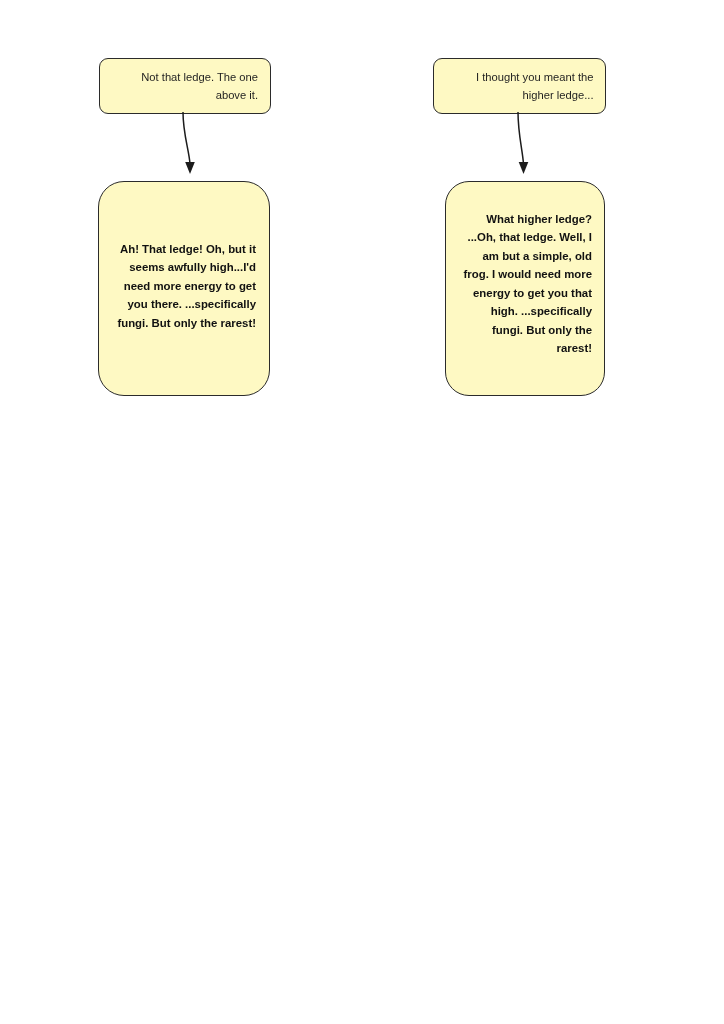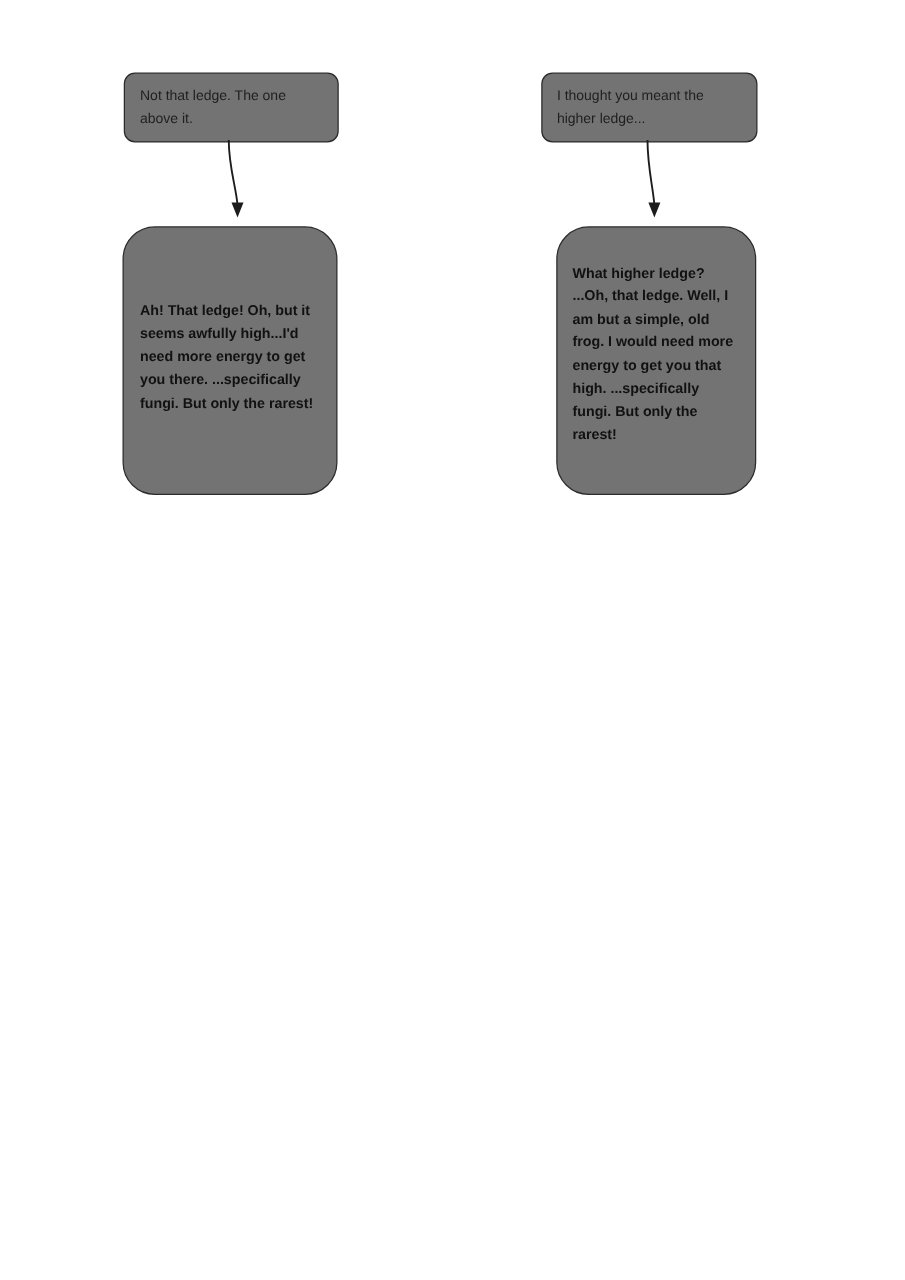--- a/index.html
+++ b/index.html
@@ -17,25 +17,25 @@
   }
   #diagram-canvas {
     position: absolute;
     inset: 0;
     width: 724px;
     height: 1024px;
   }
   .node {
     position: absolute;
     box-sizing: border-box;
-    background: #737373;
+    background: #fef9c3;
     border: 1.3px solid #2b2b2b;
     display: flex;
     justify-content: center;
-    text-align: left;
+    text-align: right;
   }
   .node-prompt {
     border-radius: 9px;
     align-items: center;
   }
   .node-prompt .node-text {
     font-size: 11.2px;
     font-weight: 400;
     line-height: 1.62;
     color: #1f1f1f;
@@ -73,20 +73,21 @@
   #node-prompt-right {
     left: 433px; top: 58px;
     width: 173px; height: 56px;
   }
   #node-prompt-right .node-text { width: 148px; }
 
   #node-response-right {
     left: 445px; top: 181px;
     width: 160px; height: 215px;
     padding-top: 28px;
+    border-radius: 24px;
   }
   #node-response-right .node-text { width: 134px; }
 
   .connector { position: absolute; overflow: visible; }
   #connector-left  { left: 160px; top: 112px; width: 60px; height: 66px; }
   #connector-right { left: 495px; top: 112px; width: 60px; height: 66px; }
 </style>
 </head>
 <body>
 

